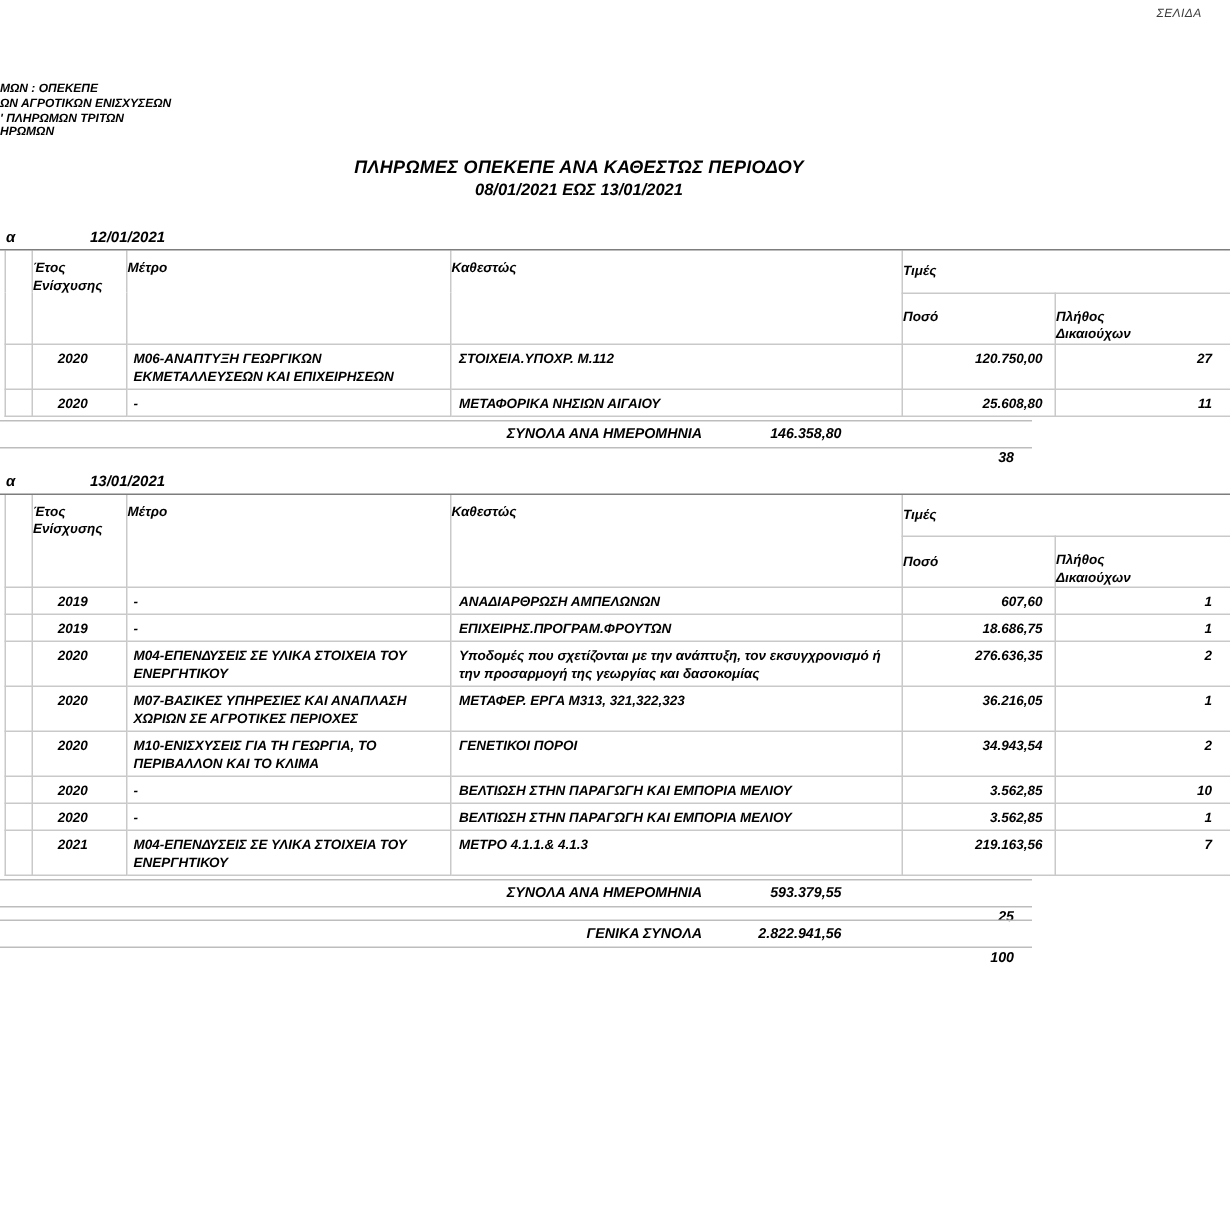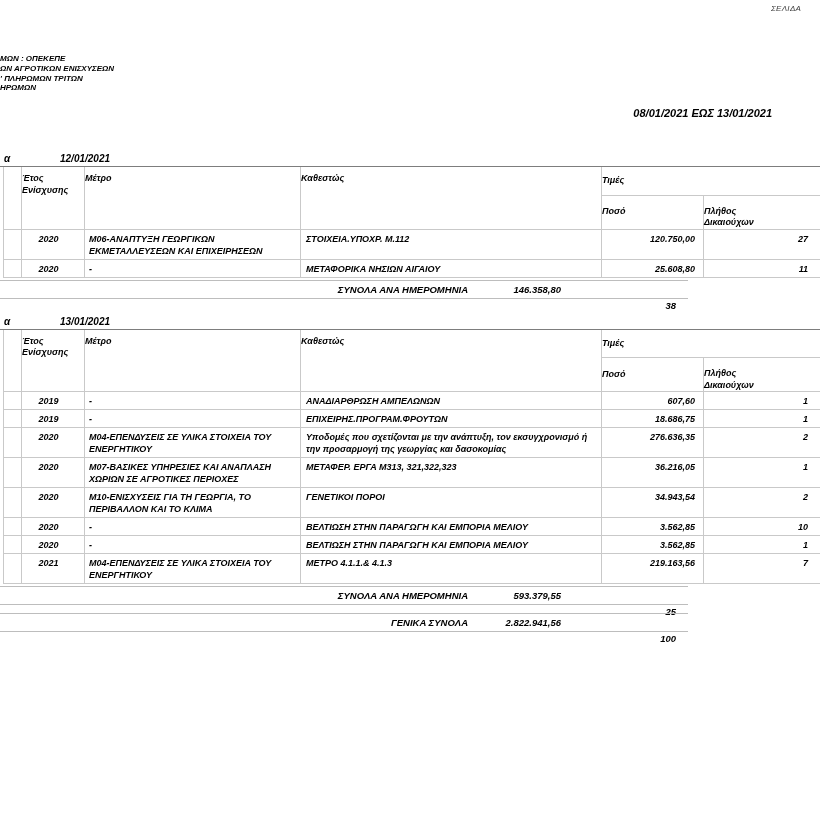--- a/index.html
+++ b/index.html
@@ -21,21 +21,21 @@
   .letterhead {
     position:absolute; top:54px; left:0;
     font-size:8px; font-weight:bold; line-height:9.8px; white-space:nowrap;
   }
 
   .title-block {
     position:absolute; top:104px; left:0; width:772px;
     text-align:center; font-weight:bold;
   }
   .title { font-size:12px; letter-spacing:.2px; }
-  .subtitle { font-size:11px; margin-top:3px;text-align:right; }
+  .subtitle { font-size:11px; margin-top:3px; }
 
   .content { position:absolute; top:152px; left:0; width:820px; }
 
   .section + .section { margin-top:16px; }
 
   .date-heading {
     position:relative; height:15px;
     border-bottom:1px solid #7d7d7d;
     font-size:10px; font-weight:bold;
   }
@@ -91,20 +91,21 @@
   <div class="page-label">ΣΕΛΙΔΑ</div>
 
   <div class="letterhead">
     <div>ΜΩΝ : ΟΠΕΚΕΠΕ</div>
     <div>ΩΝ ΑΓΡΟΤΙΚΩΝ ΕΝΙΣΧΥΣΕΩΝ</div>
     <div>' ΠΛΗΡΩΜΩΝ ΤΡΙΤΩΝ</div>
     <div>ΗΡΩΜΩΝ</div>
   </div>
 
   <div class="title-block">
+    <div class="title">ΠΛΗΡΩΜΕΣ ΟΠΕΚΕΠΕ ΑΝΑ ΚΑΘΕΣΤΩΣ ΠΕΡΙΟΔΟΥ</div>
     <div class="subtitle">08/01/2021 ΕΩΣ 13/01/2021</div>
   </div>
 
   <div class="content">
     <div id="sections-mount">
   <div class="section">
     <div class="date-heading">
       <span class="date-prefix">α</span>
       <span class="date-value">12/01/2021</span>
     </div>

